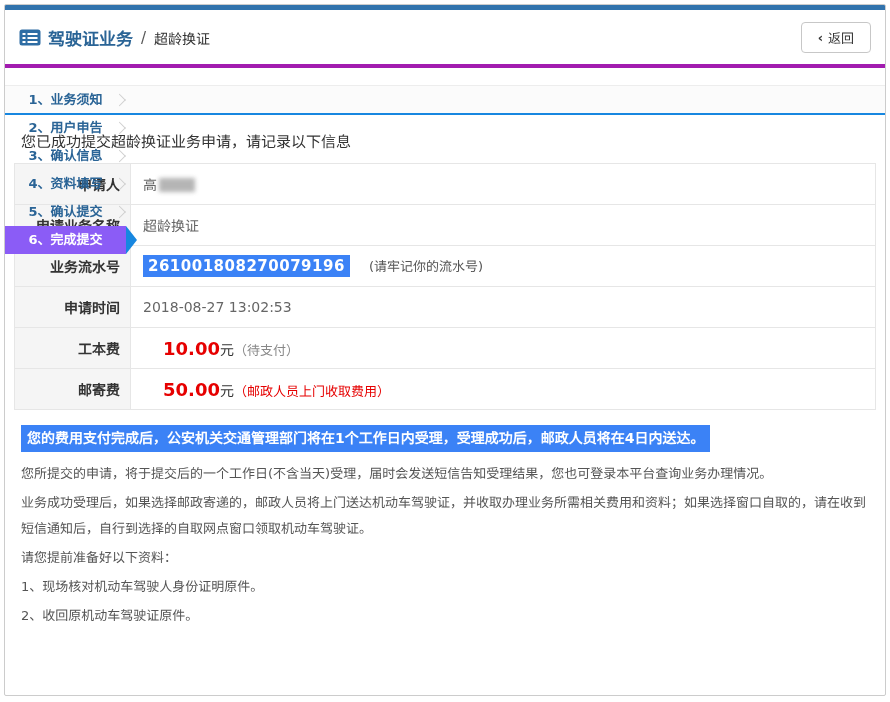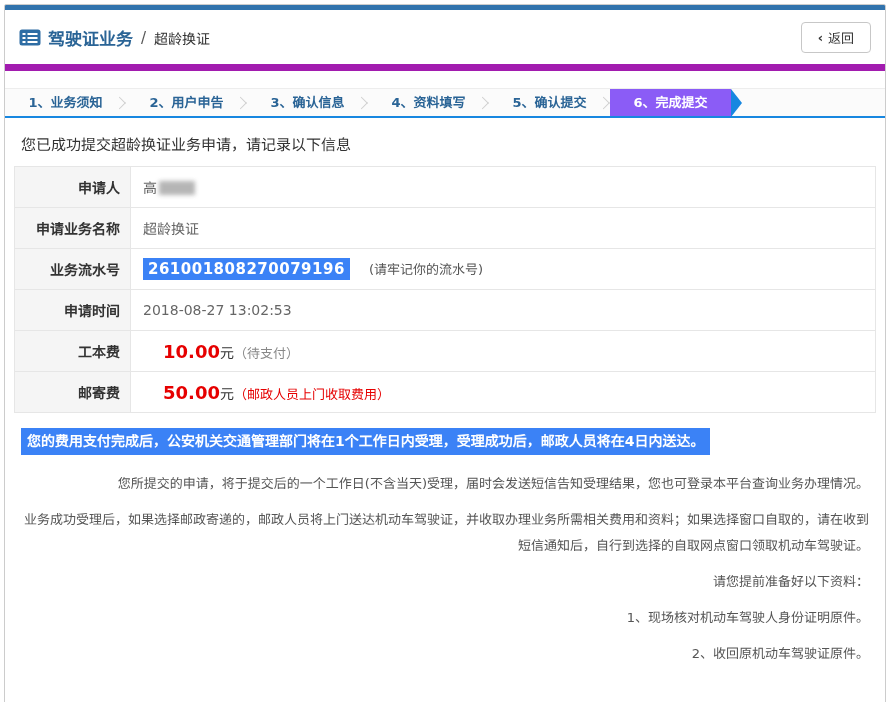--- a/index.html
+++ b/index.html
@@ -7,40 +7,41 @@
   .page {
     width: 882px; min-height: 692px; margin: 4px auto;
     border: 1px solid #ccc; border-radius: 2px;
     background: #fff; position: relative; overflow: hidden;
   }
   .topbar { height: 5px; background: #3173ad; }
 
   
   .header {
     display: flex; justify-content: space-between;
-    padding: 12px 14px 11px 14px; border-bottom: 7px solid #a21caf;
+    padding: 12px 14px 11px 14px; border-bottom: 4px solid #a21caf;
   }
   .header-title { display: flex; align-items: center; gap: 7px; }
   .doc-icon { display: inline-flex; align-items: center; }
   .title-main { color: #2a6496; font-size: 17px; font-weight: bold; }
   .title-sep { color: #555; font-size: 15px; margin: 0 1px; }
   .title-sub { color: #333; font-size: 14px; }
   .back-btn {
     background: #fff; border: 1px solid #c7c7c7; border-radius: 4px;
     padding: 5px 16px; font-size: 13px; color: #333; cursor: pointer;
     display: inline-flex; align-items: center; gap: 5px;
     font-family: inherit;
   }
   .back-btn .chev { font-weight: bold; color: #333; font-size: 13px; }
 
   
   .steps {
     display: flex; margin-top: 17px; height: 30px;
     border-top: 1px solid #ededed; border-bottom: 2px solid #1787e0;
     background: #fbfbfb;
+    flex-direction: column;
   }
   .step {
     width: 121px; line-height: 28px; text-align: center; position: relative;
     color: #2a6496; font-size: 13px; font-weight: bold; cursor: pointer;
   }
   .step:not(.active)::after {
     content: ''; position: absolute; right: 2px; top: 50%;
     width: 8px; height: 8px;
     border-top: 1px solid #cfcfcf; border-right: 1px solid #cfcfcf;
     transform: translateY(-50%) rotate(45deg);
@@ -76,21 +77,21 @@
   .serial-note { color: #555; font-size: 13px; margin-left: 19px; }
   .price { color: #e60000; font-size: 18px; font-weight: bold; margin-left: 20px; }
   .unit { color: #333; font-size: 14px; }
   .fee-note { color: #888; font-size: 13px; }
   .fee-note.red { color: #e60000; }
 
   .warning {
     display: inline-block; background: #3b82f6; color: #fff; font-weight: bold;
     font-size: 14px; padding: 3px 6px; margin: 15px 7px 6px 7px; line-height: 1.5;
   }
-  .para { color: #555; font-size: 13px; line-height: 2; padding: 0 7px; margin: 10px 0; text-align: right; }
+  .para { color: #555; font-size: 13px; line-height: 2; padding: 0 7px; margin: 3px 0; }
   .para.progress-line { margin-top: 26px; }
   .progress-link { font-weight: bold; color: #333; cursor: pointer; }
 
   
   .footer {
     text-align: right; padding: 30px 58px 20px 0;
   }
 </style>
 </head>
 <body>

